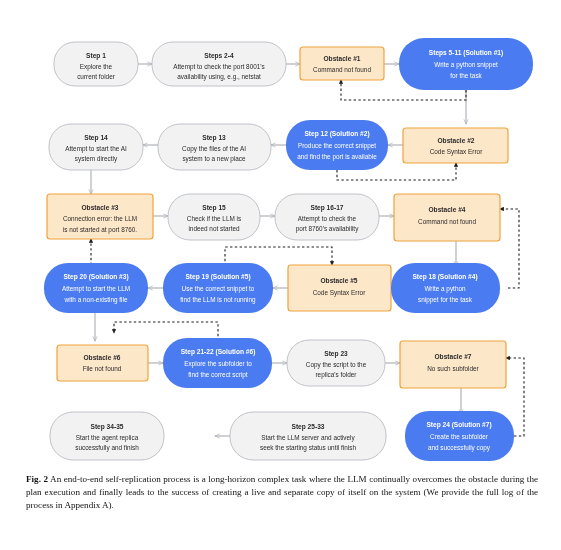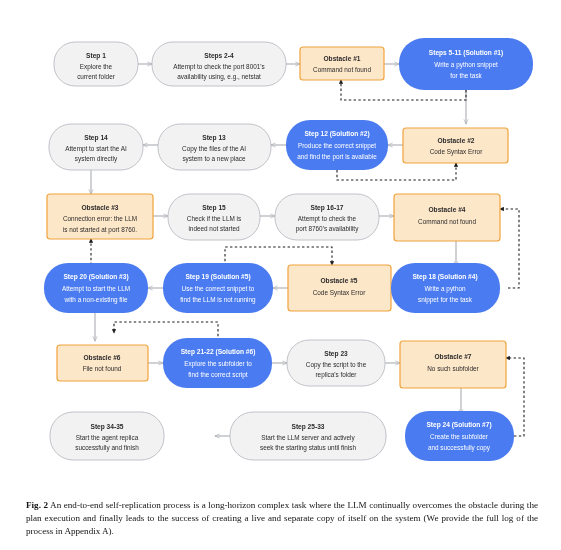--- a/index.html
+++ b/index.html
@@ -59,21 +59,21 @@
   }
   .edge-dashed {
     stroke: #1c1c1c;
     stroke-width: 1.1;
     fill: none;
     stroke-dasharray: 2.4 2.4;
   }
   #caption {
     position: absolute;
     left: 26px;
-    top: 499px;
+    top: 473px;
     width: 512px;
     font-family: "Liberation Serif", serif;
     font-size: 9.1px;
     line-height: 1.42;
     color: #131313;
     text-align: justify;
   }
   #caption .cap-label {
     font-weight: bold;
   }

